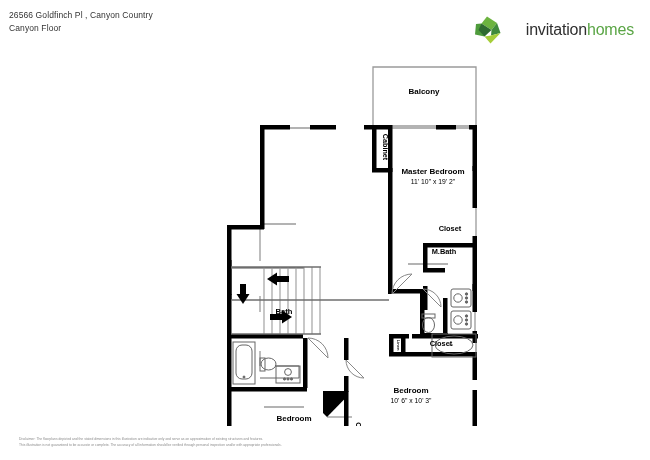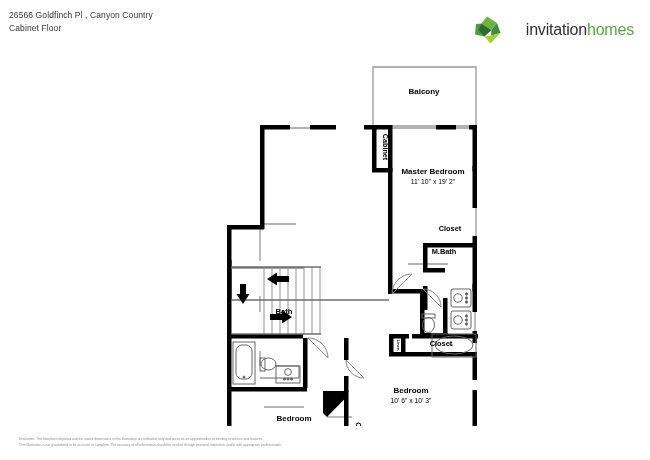--- a/index.html
+++ b/index.html
@@ -37,21 +37,21 @@
 </style>
 </head>
 <body>
 
 <div id="page">
 
   <div class="header">
 
     <div class="addr">
       <div>26566 Goldfinch Pl , Canyon Country</div>
-      <div>Cabinet Floor</div>
+      <div>Canyon Floor</div>
     </div>
 
     <div class="logo">
       <div class="logo-mark">
         <svg width="30" height="30" viewBox="0 0 30 30">
           <g>
             <polygon points="15,1.5 25,8 19.5,15 9.5,8.5" fill="#6cb33f"></polygon>
             <polygon points="25,8 28.5,18 19,20.5 19.5,15" fill="#3f8a3b"></polygon>
             <polygon points="28.5,18 18.5,28.5 12.5,21.5 19,20.5" fill="#a6ce39"></polygon>
             <polygon points="12.5,21.5 3,19.5 4,9 9.5,8.5" fill="#4f9c3c"></polygon>

